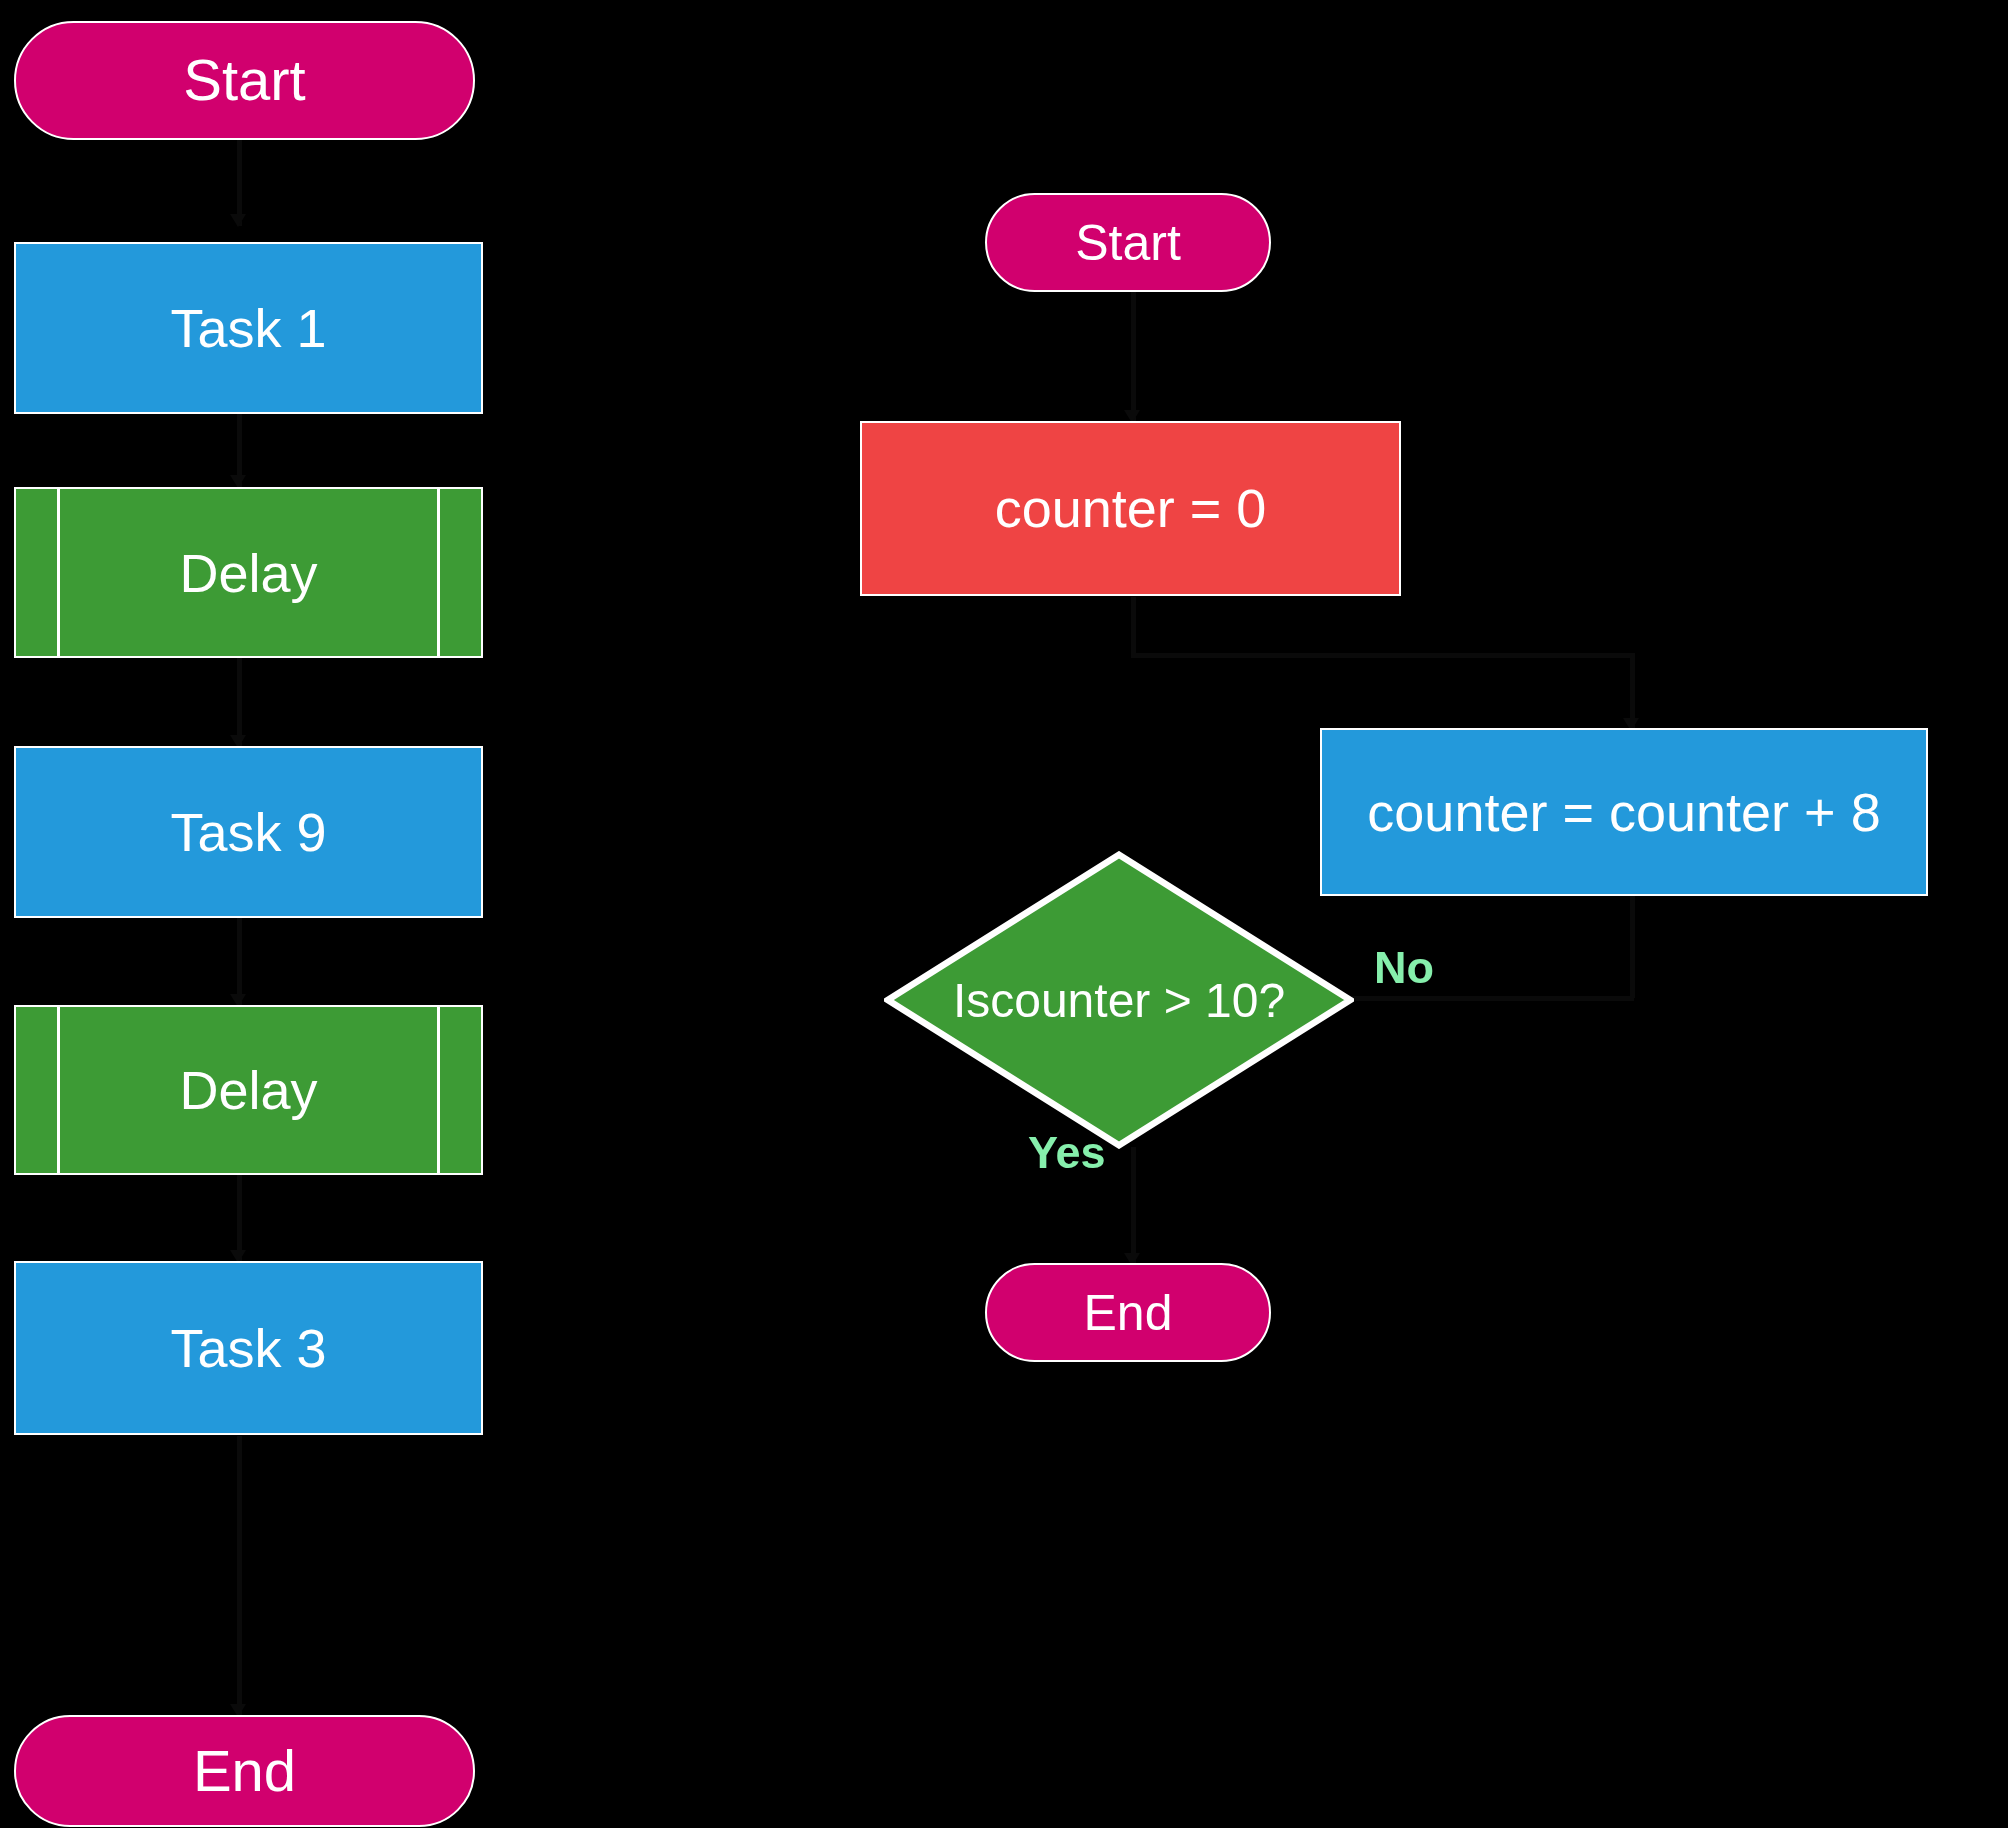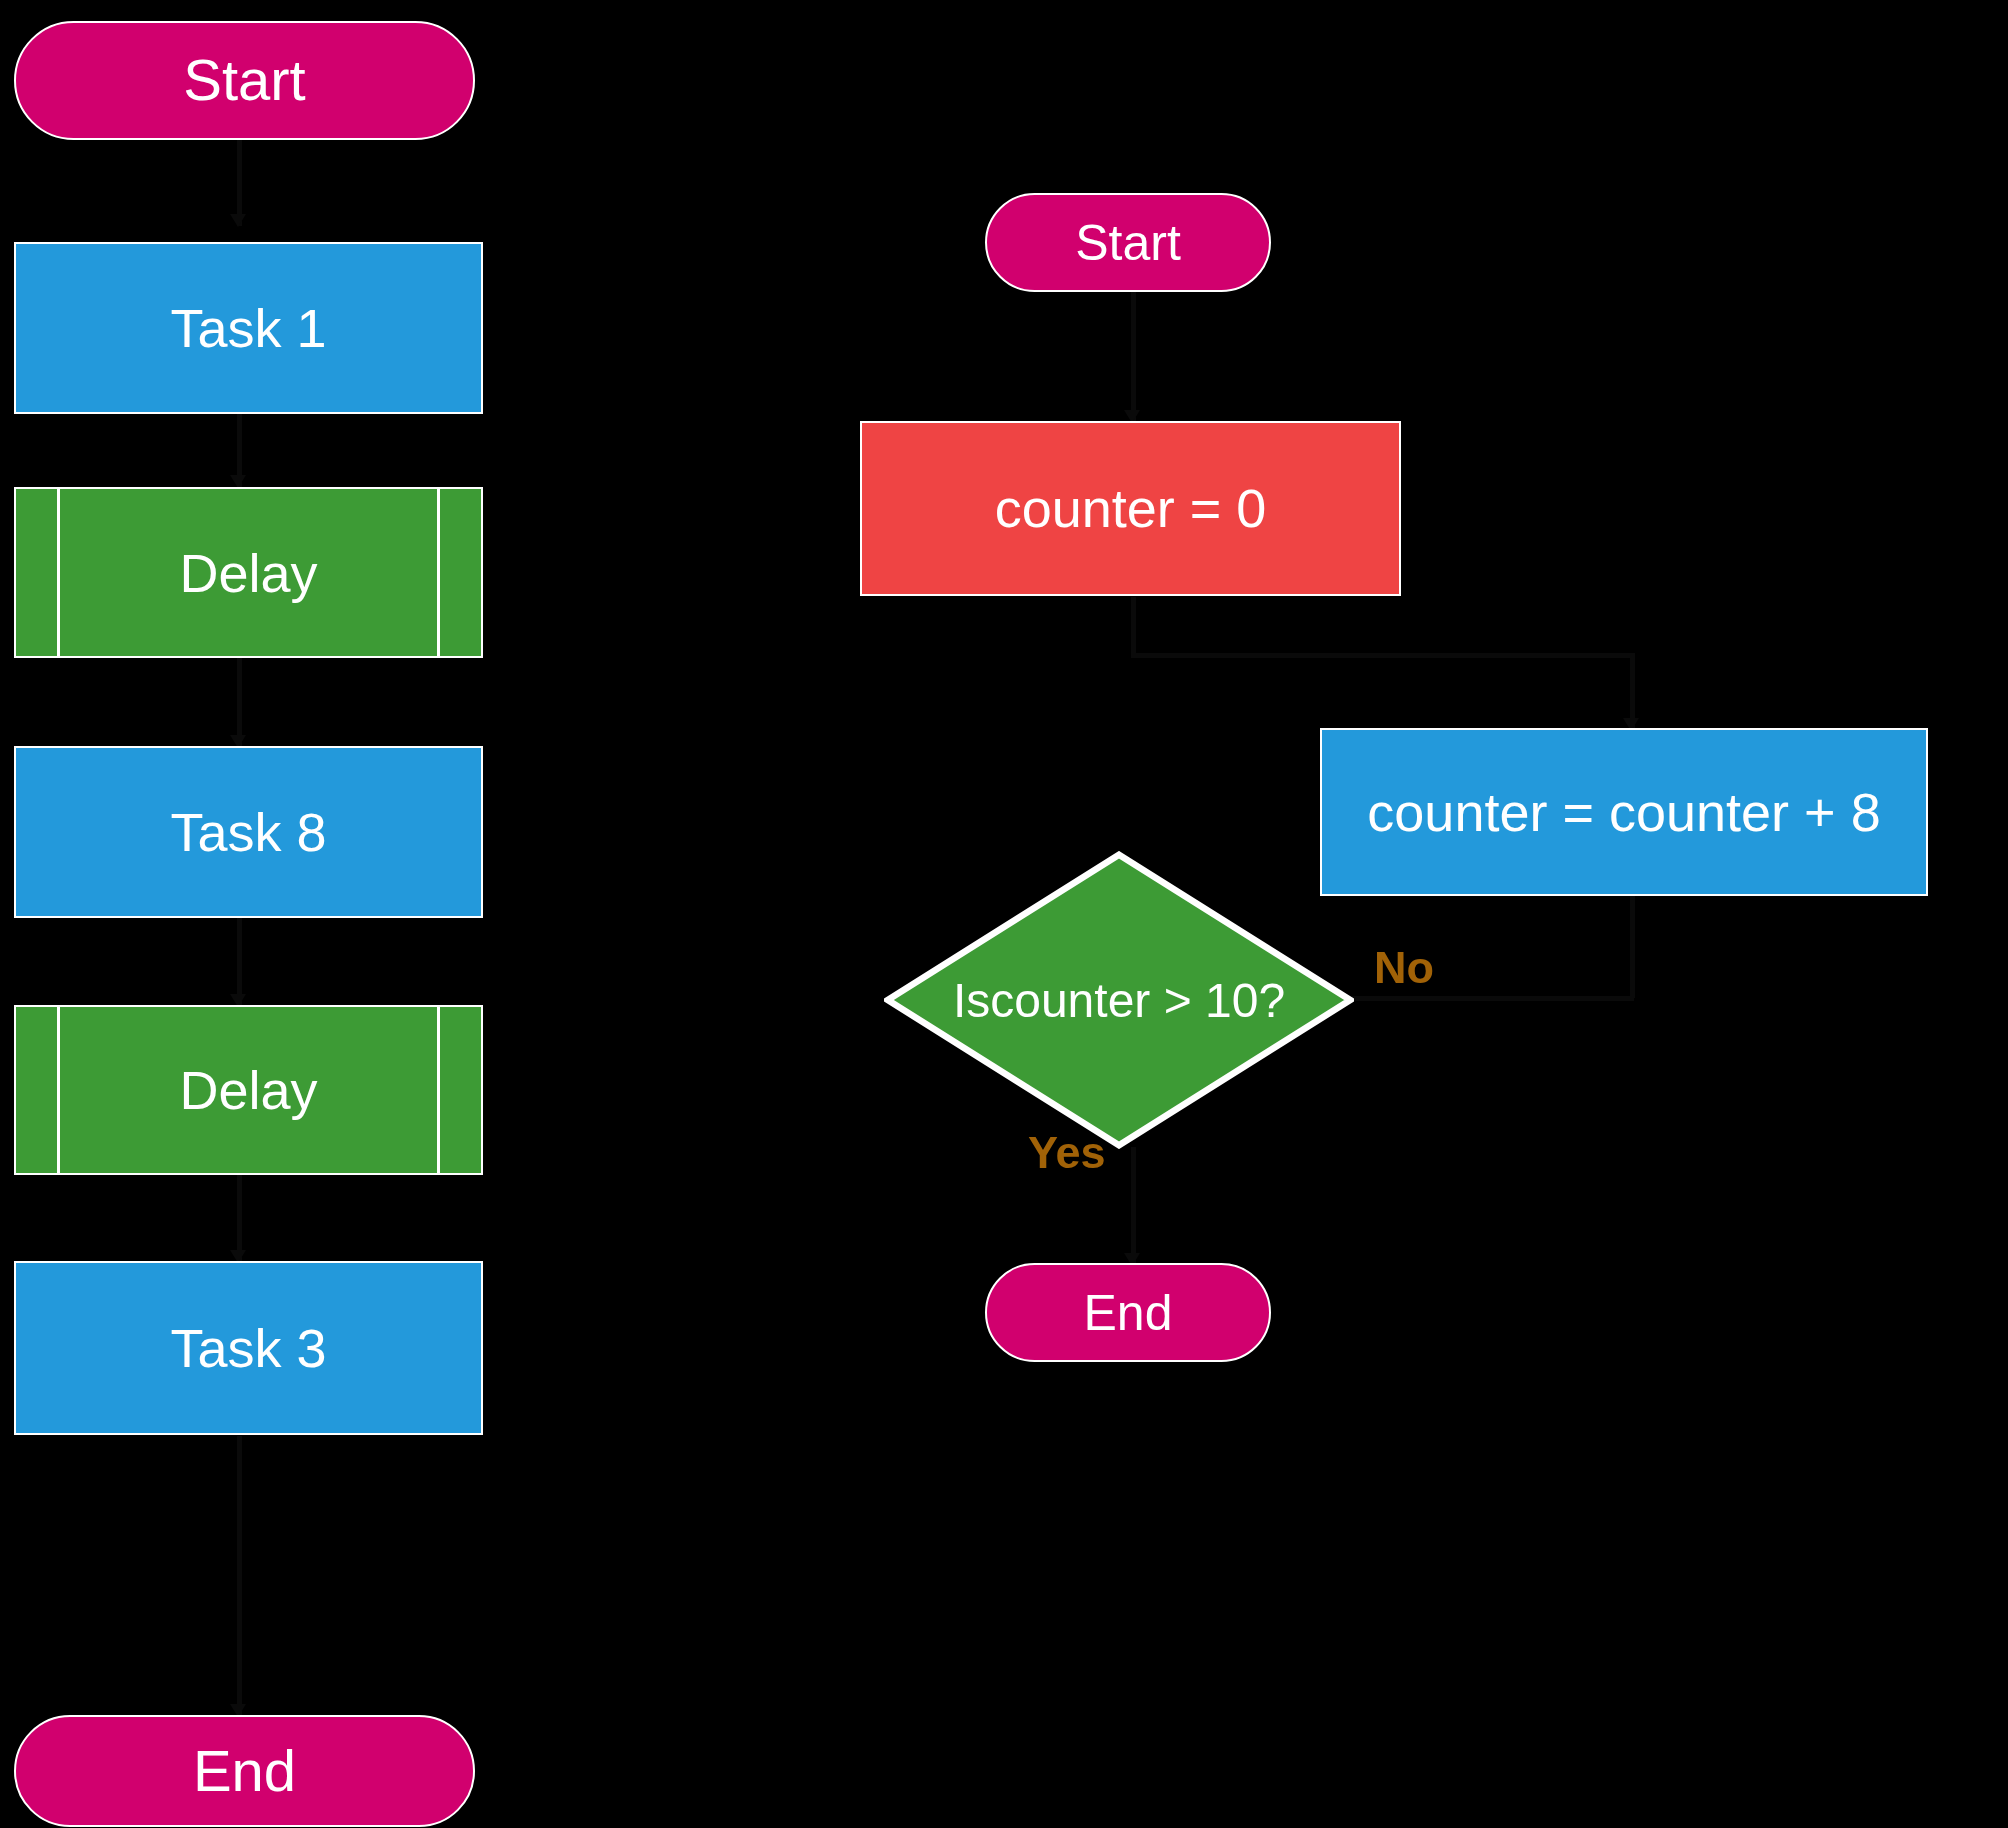--- a/index.html
+++ b/index.html
@@ -97,21 +97,21 @@
   .arrowhead {
     position: absolute;
     width: 0; height: 0;
     border-left: 8.4px solid transparent;
     border-right: 8.4px solid transparent;
     border-top: 13px solid #0a0a0a;
   }
 
   .edge-label {
     position: absolute;
-    color: #a16207;
+    color: #86efac;
     font-weight: bold;
     white-space: nowrap;
     user-select: none;
   }
 
   
   .fs-start-l  { font-size: 58px; }
   .fs-box-l    { font-size: 54px; }
   .fs-start-r  { font-size: 50px; }
   .fs-box-r    { font-size: 54px; }
@@ -149,21 +149,21 @@
     <span>Task 1</span>
   </div>
 
   <div class="delay" style="left:14px; top:487px; width:469px; height:171px; background:#3d9b35;">
     <span class="bar left"></span>
     <span class="bar right"></span>
     <span class="delay-label fs-box-l">Delay</span>
   </div>
 
   <div class="node process fs-box-l" style="left:14px; top:746px; width:469px; height:172px; background:#2399db;">
-    <span>Task 8</span>
+    <span>Task 9</span>
   </div>
 
   <div class="delay" style="left:14px; top:1005px; width:469px; height:170px; background:#3d9b35;">
     <span class="bar left"></span>
     <span class="bar right"></span>
     <span class="delay-label fs-box-l">Delay</span>
   </div>
 
   <div class="node process fs-box-l" style="left:14px; top:1261px; width:469px; height:174px; background:#2399db;">
     <span>Task 3</span>

